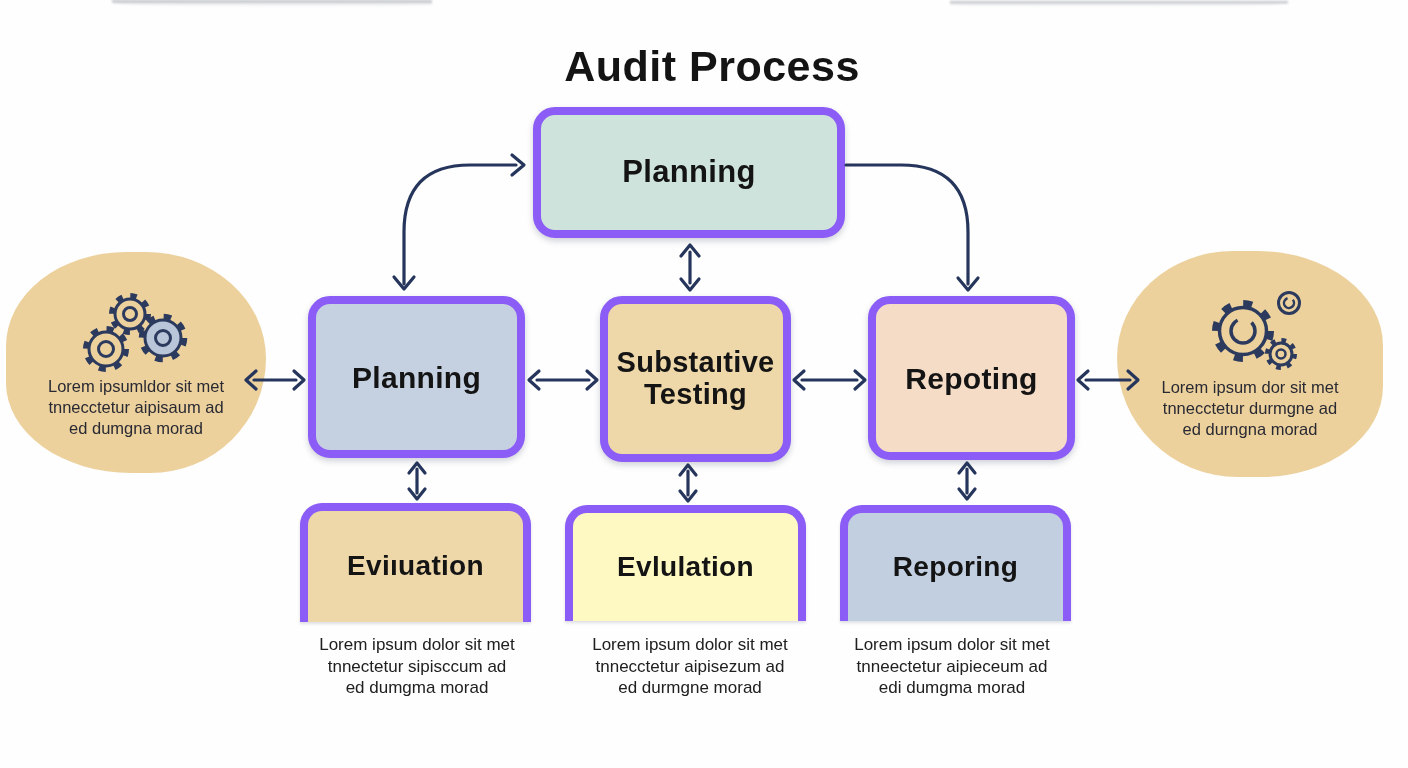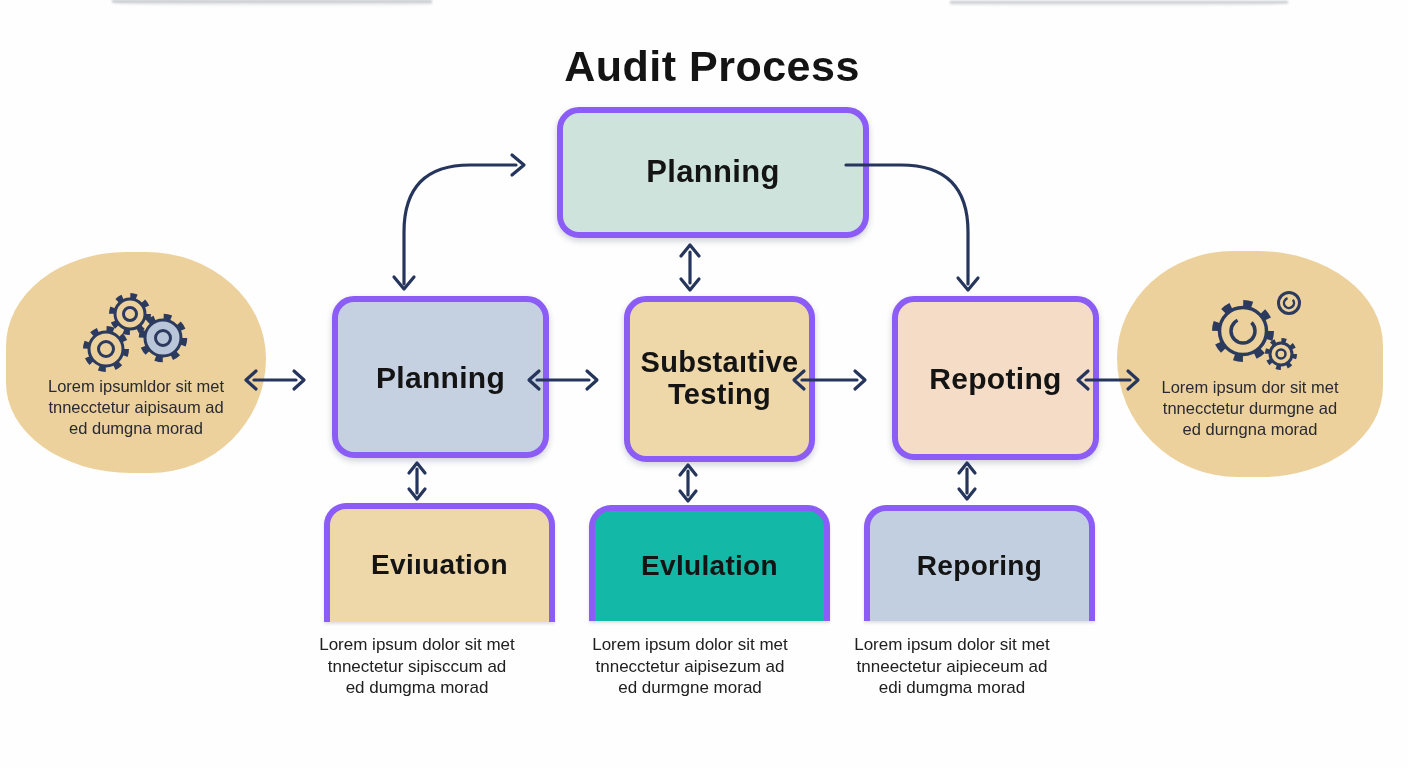--- a/index.html
+++ b/index.html
@@ -11,42 +11,41 @@
   }
   .smudge{position:absolute;background:linear-gradient(to bottom,rgba(110,115,128,.5),rgba(190,192,200,.18) 65%,transparent);filter:blur(1.3px);border-radius:0 0 40% 60%;}
   .smudge-left{left:112px;top:0;width:320px;height:7px;}
   .smudge-right{left:950px;top:1px;width:338px;height:6px;border-radius:0 0 60% 40%;}
   .title{
     position:absolute;left:0;top:34px;width:100%;margin:8px;
     text-align:center;font-size:43px;font-weight:bold;color:#141414;letter-spacing:.5px;
   }
   .box{
     position:absolute;display:flex;align-items:center;justify-content:center;
-    border:6px solid #8b5cf6;border-radius:22px;box-sizing:border-box;
+    border:8px solid #8b5cf6;border-radius:22px;box-sizing:border-box;
     box-shadow:0 3px 6px rgba(40,50,80,.22);
     text-align:center;
-    margin-left:24px;
   }
   .box-label{font-weight:bold;color:#141414;letter-spacing:.3px;line-height:1.1;}
   .box-top{left:533px;top:107px;width:312px;height:131px;background:#cee3db;}
   .box-top .box-label{font-size:31px;}
   .box-mid{top:296px;}
   .box-mid .box-label{font-size:30px;}
   .box-mid-planning{left:308px;width:217px;height:162px;background:#c5d0e1;}
   .box-mid-substantive{left:600px;width:191px;height:166px;background:#eed7a8;}
   .box-mid-substantive .box-label{font-size:29px;padding:0 14px;}
   .box-mid-repoting{left:868px;width:207px;height:164px;background:#f5dcc7;}
   .box-bottom{
     border-bottom:none;border-radius:22px 22px 0 0;
     box-shadow:0 2px 3px rgba(40,50,80,.15);
     align-items:center;
   }
   .box-bottom .box-label{font-size:28px;}
   .box-bot-eviluation{left:300px;top:503px;width:231px;height:119px;background:#eed7a8;}
-  .box-bot-evlulation{left:565px;top:505px;width:241px;height:116px;background:#14b8a6;}
+  .box-bot-evlulation{left:565px;top:505px;width:241px;height:116px;background:#fef9c3;}
   .box-bot-reporing{left:840px;top:505px;width:231px;height:116px;background:#c2cfe0;}
   .blob{position:absolute;background:#ecd19d;}
   .blob-left{left:6px;top:252px;width:260px;height:221px;border-radius:50% 50% 48% 52% / 46% 52% 56% 44%;}
   .blob-right{left:1117px;top:251px;width:266px;height:226px;border-radius:48% 52% 50% 50% / 52% 46% 44% 58%;}
   .note-text{position:absolute;width:100%;text-align:center;font-size:16.5px;line-height:21px;color:#2a2a33;}
   .blob-left .note-text{top:124px;text-align:center;}
   .blob-right .note-text{top:126px;}
   .note-line,.caption-line{display:block;}
   .caption{position:absolute;top:634px;width:270px;text-align:center;font-size:17px;line-height:21.5px;color:#202020;}
   .caption-left{left:282px;}

